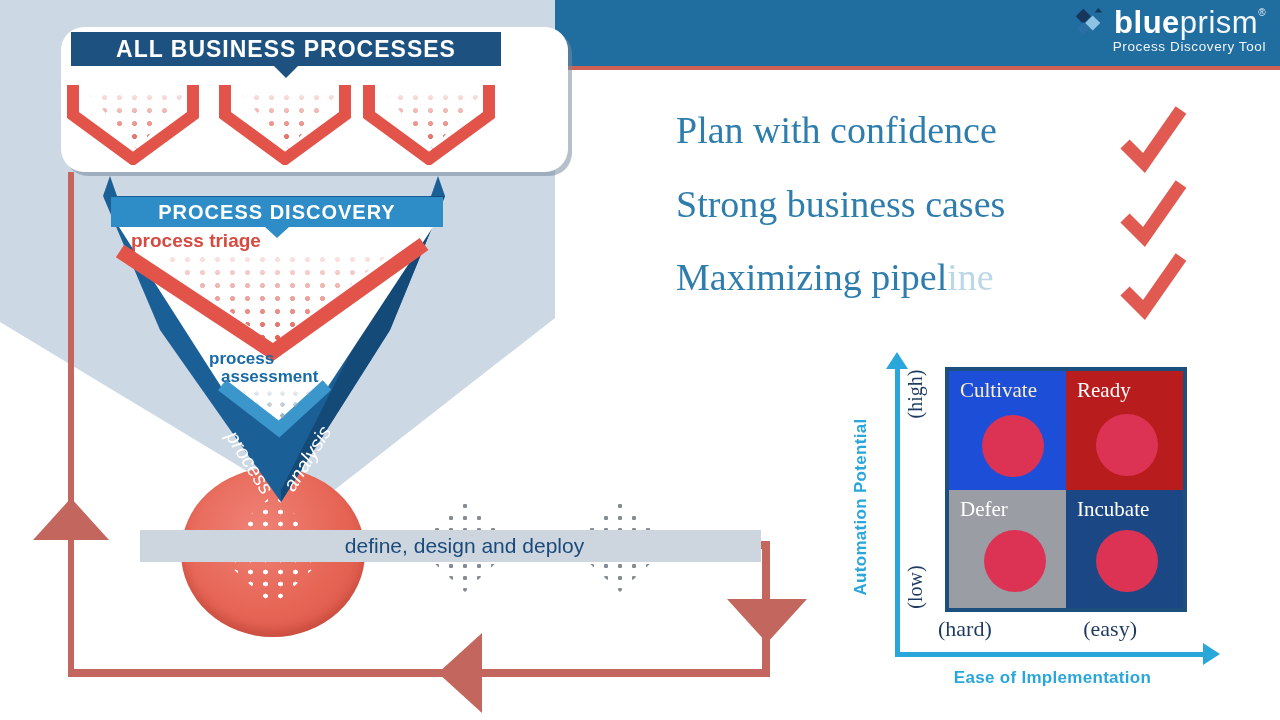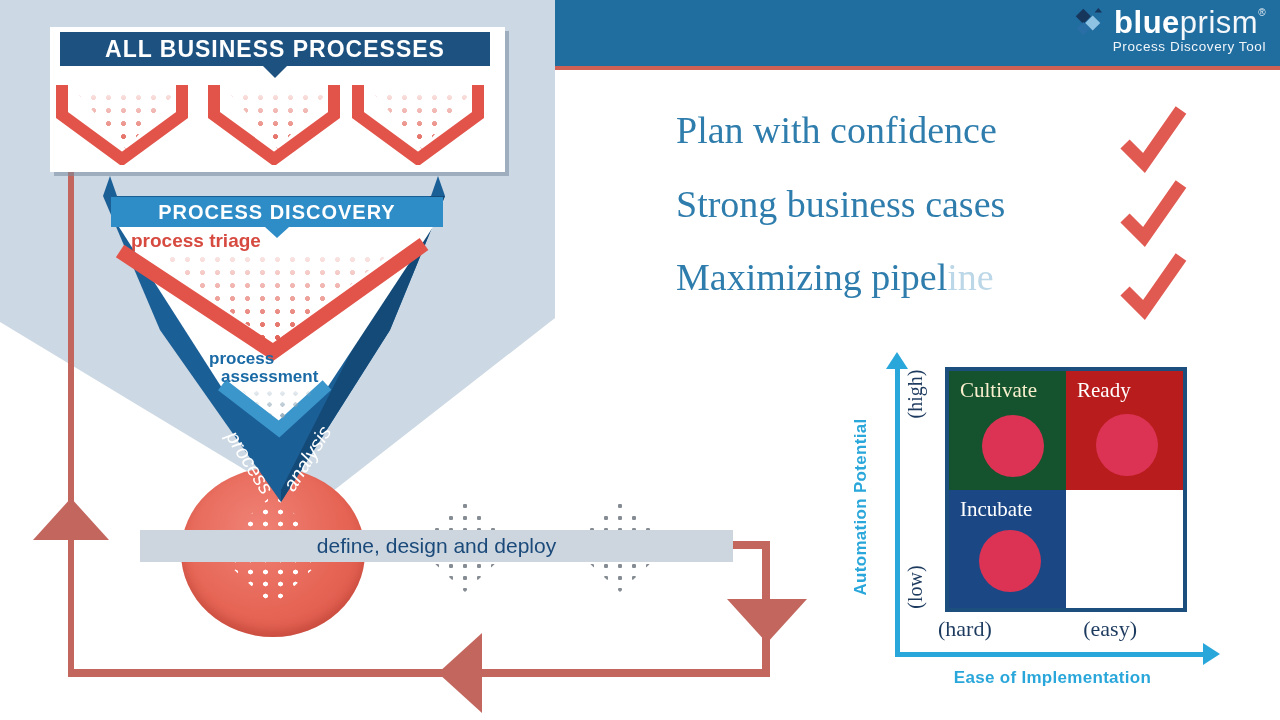--- a/index.html
+++ b/index.html
@@ -22,22 +22,22 @@
   .logo-reg{color:#ffffff;font-size:10px;vertical-align:top;position:relative;top:-10px;opacity:.9;}
   .logo-tag{color:rgba(255,255,255,.93);font-size:13.5px;font-weight:300;letter-spacing:.6px;margin-top:1px;}
 
   
   .benefit{left:676px;width:470px;height:48px;color:#2e7dad;
     font-family:"Liberation Serif","DejaVu Serif",serif;font-size:38px;white-space:nowrap;}
   .benefit .fade{color:#bcd7e7;}
   .check{width:72px;height:72px;}
 
   
-  .card{left:50px;top:27px;width:455px;height:145px;background:#ffffff;
-    box-shadow:4px 4px 0 rgba(120,140,160,.55);}
+  .card{left:61px;top:27px;width:507px;height:145px;background:#ffffff;
+    box-shadow:4px 4px 0 rgba(120,140,160,.55);border-radius:23px;}
   .card-banner{position:absolute;left:10px;top:5px;width:430px;height:34px;background:#1d5180;
     color:#ffffff;font-weight:bold;font-size:23px;letter-spacing:1px;text-align:center;line-height:34px;}
   .card-notch{position:absolute;left:213px;top:39px;width:0;height:0;
     border-left:12px solid transparent;border-right:12px solid transparent;border-top:12px solid #1d5180;}
   .vee-svg{position:absolute;top:54px;width:140px;height:84px;}
   .dots{background-image:radial-gradient(circle,#e0584c 2.2px,transparent 2.7px);
     background-size:15px 13px;}
   .dots-fade{-webkit-mask-image:linear-gradient(to bottom,rgba(0,0,0,.12),rgba(0,0,0,1));
     mask-image:linear-gradient(to bottom,rgba(0,0,0,.12),rgba(0,0,0,1));}
   .tri-clip{clip-path:polygon(4% 0,96% 0,50% 100%);}
@@ -51,21 +51,21 @@
   
   .big-circle{left:181px;top:468px;width:184px;height:169px;border-radius:50%;
     background:radial-gradient(circle at 42% 36%,#ef8276 0%,#e66555 55%,#da5446 100%);
     box-shadow:inset 0 -7px 10px rgba(150,40,30,.30);}
   .diamond{clip-path:polygon(50% 0,100% 50%,50% 100%,0 50%);}
   .white-dots{left:213px;top:494px;width:120px;height:112px;
     background-image:radial-gradient(circle,#ffffff 2.2px,transparent 2.7px);background-size:15px 12px;}
   .gray-dots{width:98px;height:92px;top:500px;
     background-image:radial-gradient(circle,#868c93 2px,transparent 2.4px);background-size:14px 12px;}
   .deploy-bar{left:140px;top:530px;width:593px;height:32px;background:#cdd6df;
-    color:#1b4a7a;font-size:21px;text-align:center;line-height:32px;}
+    color:#1b4a7a;font-size:21px;text-align:center;line-height:32px;padding-left:28px;}
 
   
   .loop{background:#c2665e;}
   .loop-vleft{left:68px;top:172px;width:6px;height:505px;}
   .loop-bottom{left:68px;top:669px;width:702px;height:8px;}
   .loop-vright{left:762px;top:545px;width:8px;height:124px;}
   .loop-stub{left:733px;top:541px;width:37px;height:8px;}
   .arrow-up{left:33px;top:498px;width:0;height:0;background:none;
     border-left:38px solid transparent;border-right:38px solid transparent;border-bottom:42px solid #c2665e;}
   .arrow-left{left:438px;top:633px;width:0;height:0;background:none;
@@ -177,27 +177,31 @@
   <text x="221" y="382" font-size="17" font-weight="bold" fill="#1a6aa6">assessment</text>
   <text x="244" y="466" font-size="20" font-style="italic" fill="#ffffff" text-anchor="middle" transform="rotate(58 244 466)">process</text>
   <text x="313" y="462" font-size="20" font-style="italic" fill="#ffffff" text-anchor="middle" transform="rotate(-58 313 462)">analysis</text>
 </svg>
 <div class="abs dots dots-fade funnel-red-dots" style="clip-path:polygon(2% 0,98% 0,50% 100%)"></div>
 <div class="abs dots-fade funnel-blue-dots" style="clip-path:polygon(2% 0,98% 0,50% 100%)"></div>
 
 <div class="abs deploy-bar">define, design and deploy</div>
 
 <div class="abs matrix">
-  <div class="quad" style="background-color: #14532d;">
+  <div class="quad" style="background-color: #1d4ed8;">
     <span>Cultivate</span>
     <div class="qdot" style="left: 33px; top: 44px; background-color: rgb(220, 51, 85);"></div>
   </div>
   <div class="quad" style="background-color: #b91c1c;">
     <span>Ready</span>
     <div class="qdot" style="left: 30px; top: 43px; background-color: rgb(220, 51, 85);"></div>
+  </div>
+  <div class="quad" style="background-color: rgb(154, 158, 164);">
+    <span>Defer</span>
+    <div class="qdot" style="left: 35px; top: 40px; background-color: rgb(220, 51, 85);"></div>
   </div>
   <div class="quad" style="background-color: rgb(27, 71, 133);">
     <span>Incubate</span>
     <div class="qdot" style="left: 30px; top: 40px; background-color: rgb(220, 51, 85);"></div>
   </div>
 </div>
 
 <div class="abs axis ax-v"></div>
 <div class="abs axis ax-h"></div>
 <div class="abs ax-arrow-up"></div>

